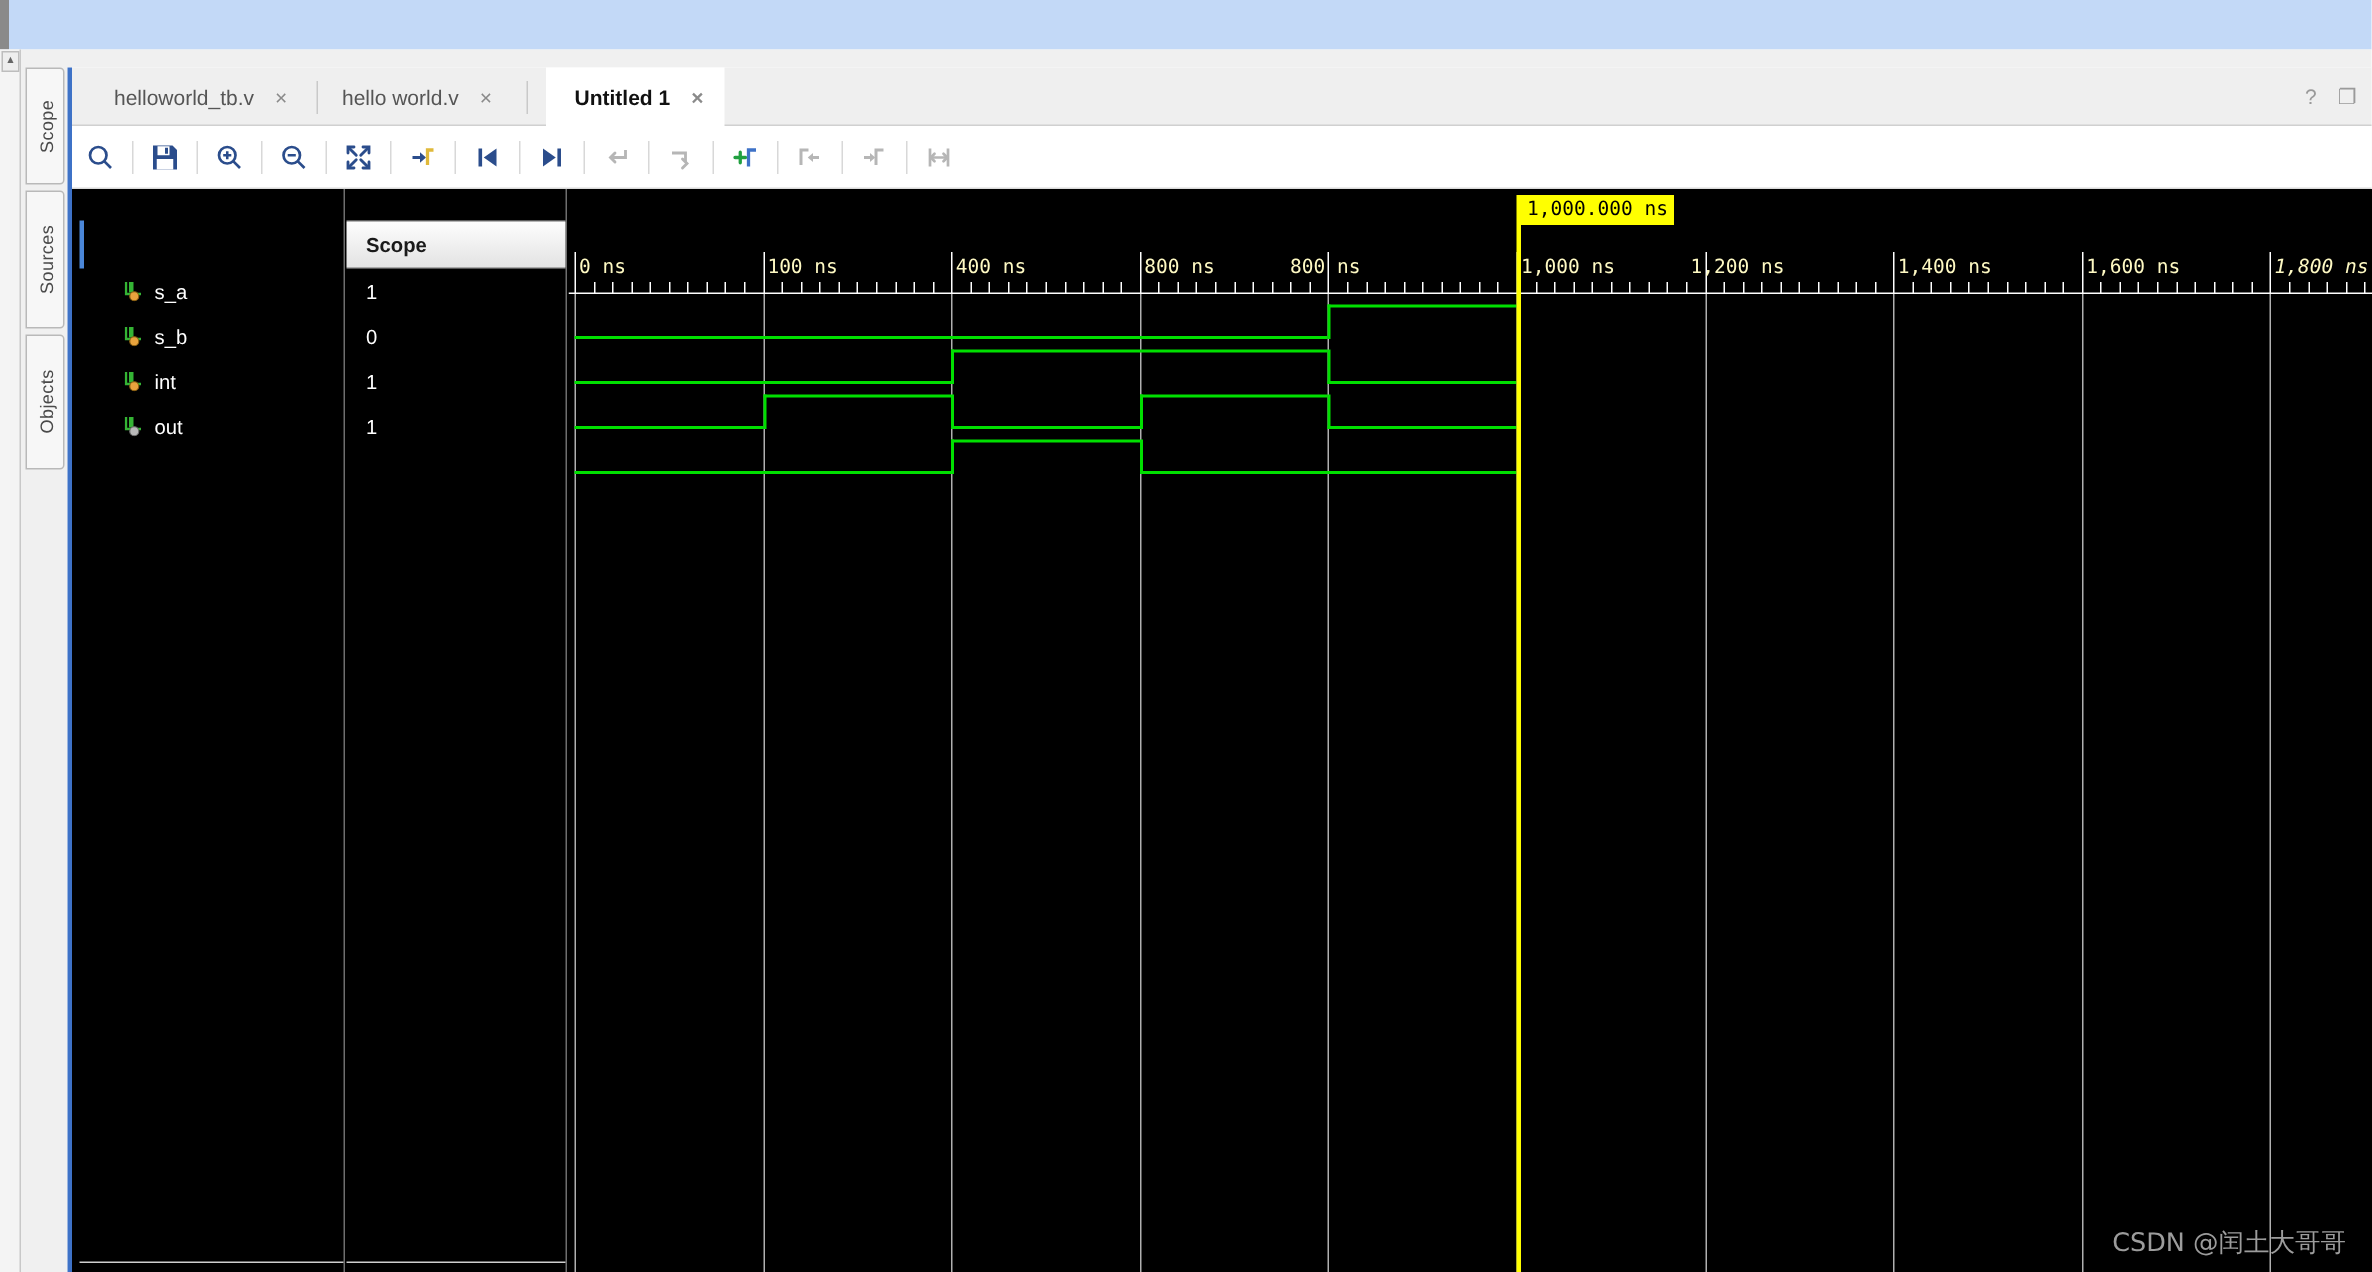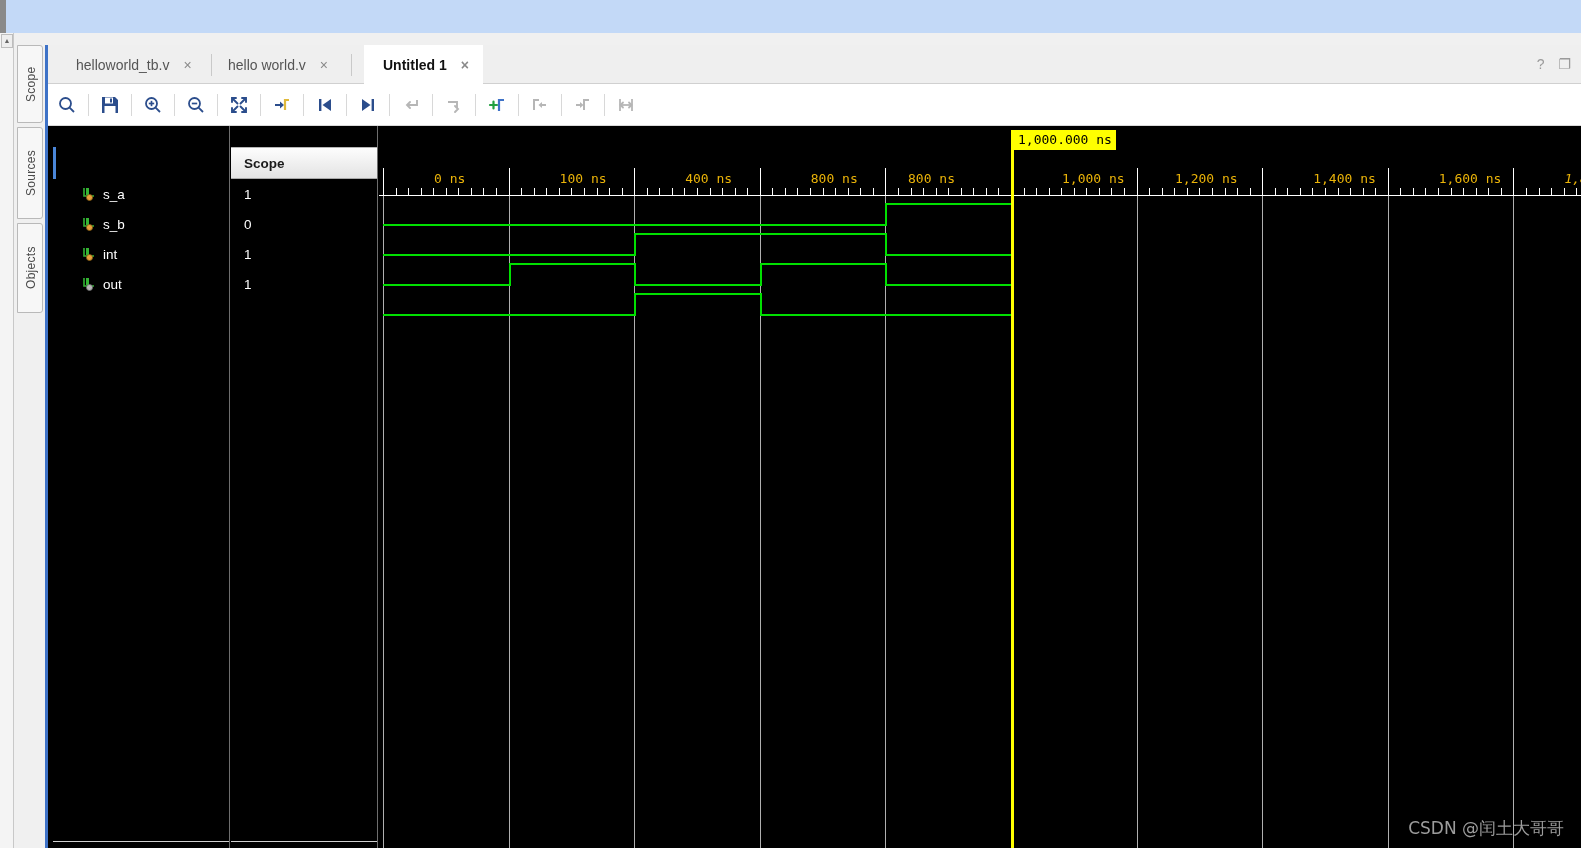--- a/index.html
+++ b/index.html
@@ -76,22 +76,22 @@
   .vrow { height:30px; display:flex; align-items:center; padding-left:13px;
           font-size:13.5px; color:#ffffff; }
   .panelsplit { position:absolute; left:0; top:715px; width:100%; height:1px; background:#cfcfcf; }
 
   
   .wave { position:absolute; left:331px; top:0; width:1205px; height:722px;
           background:#000; overflow:hidden; }
   .wave-inner { position:absolute; left:0; top:0; width:1205px; height:722px; }
 
   .ruler { position:absolute; left:0; top:42px; width:100%; height:28px; }
-  .rlabel { position:absolute; bottom:10px; font-size:13px; color:#eab308;
-            font-family:"DejaVu Sans Mono", monospace; white-space:nowrap; padding-left:3px;margin-left:48px; }
+  .rlabel { position:absolute; bottom:10px; font-size:13px; color:#fef9c3;
+            font-family:"DejaVu Sans Mono", monospace; white-space:nowrap; padding-left:3px; }
   .rtick-major { position:absolute; bottom:0; width:1px; height:28px; background:#ffffff; }
   .rtick-minor { position:absolute; bottom:0; width:1px; height:8px; background:#ffffff; }
   .rbase { position:absolute; left:0; bottom:0; width:100%; height:1px; background:#ffffff; }
 
   .gridline { position:absolute; top:70px; width:1px; height:652px; background:#b0b0b0; }
 
   .sig { position:absolute; left:0; height:30px; width:100%; }
   .lvl { position:absolute; height:2px; background:#00e000; }
   .edge{ position:absolute; width:2px; background:#00e000; }
 

